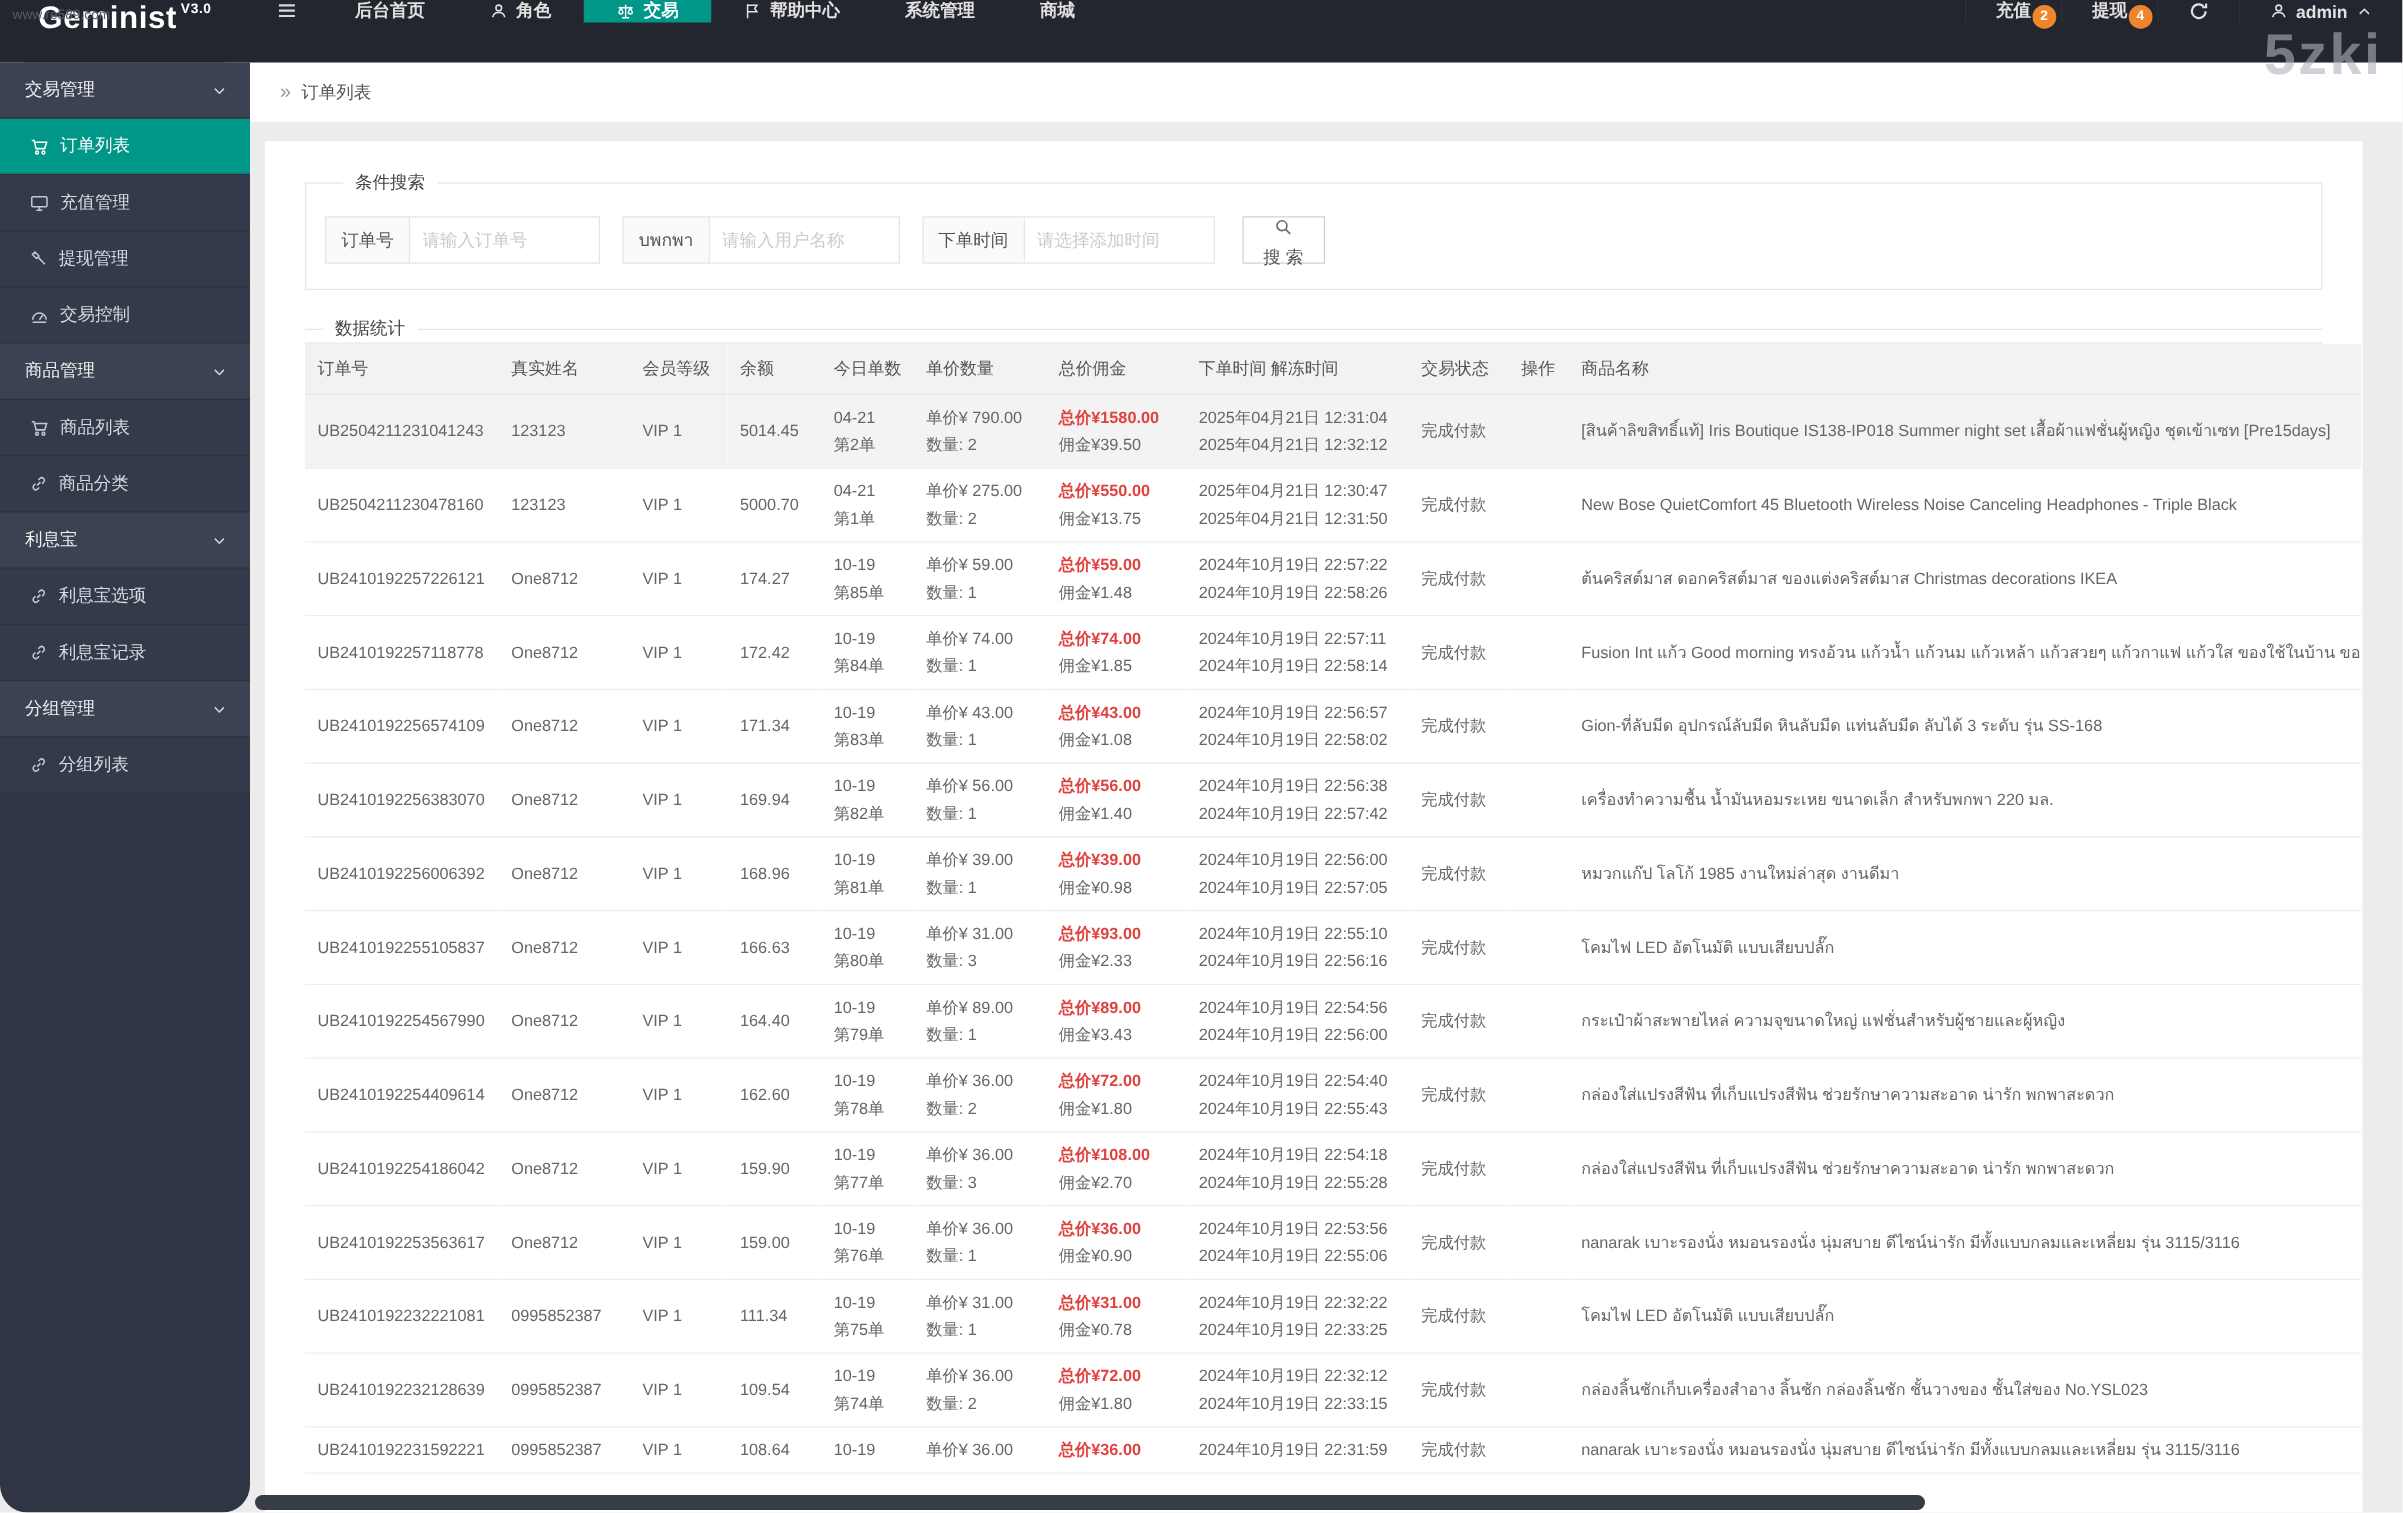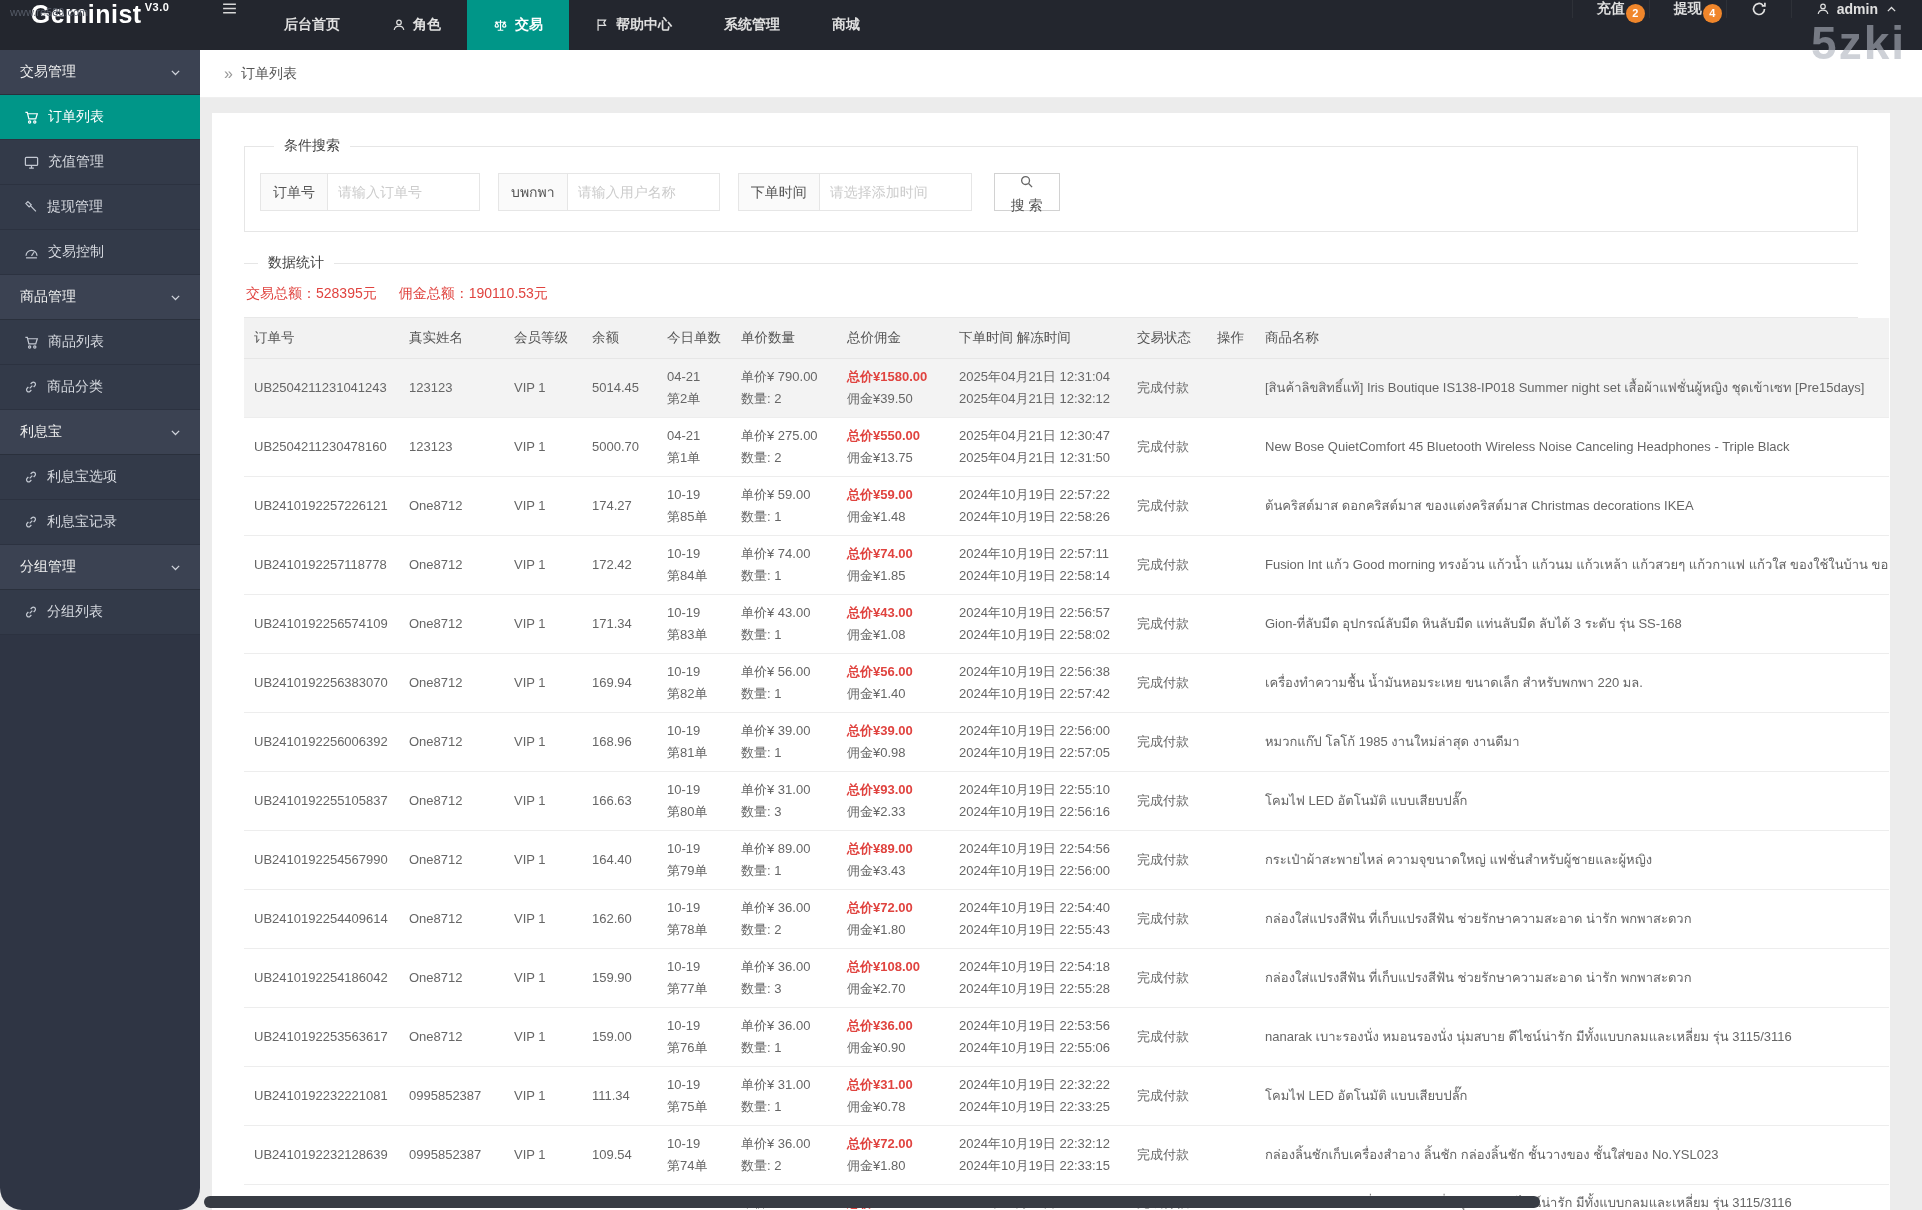--- a/index.html
+++ b/index.html
@@ -19,21 +19,21 @@
     background: #23262e; display: flex; align-items: flex-start; color: #e6e6e6; z-index: 5; font-weight: bold;
   }
   .brand {
     width: 200px; display: flex; align-items: center; justify-content: center;
     color: #fff; font-size: 25px; letter-spacing: .5px; white-space: nowrap;
   }
   .brand .ver { font-size: 11px; vertical-align: super; margin-left: 3px; position: relative; top: -8px; }
   .nav-toggle { width: 58px; display: flex; align-items: center; justify-content: center; cursor: pointer; color: #d8d8d8; }
   .nav-menu { display: flex; align-items: stretch; }
   .nav-item {
-    display: flex; align-items: center; gap: 7px; padding: 16px 26px;
+    display: flex; align-items: center; gap: 7px; padding: 0 26px;
     font-size: 14px; color: #e0e0e0; cursor: pointer; white-space: nowrap; position: relative;
   }
   .nav-item.active { background: #009688; color: #fff; }
   .nav-right { margin-left: auto; display: flex; align-items: stretch; }
   .nav-right .nav-item { border-left: 1px solid rgba(255,255,255,0.05); padding: 0 24px; }
   .badge {
     position: absolute; top: 4px; right: 4px; min-width: 19px; height: 19px; border-radius: 10px;
     background: #f0862b; color: #fff; font-size: 11px; line-height: 19px; text-align: center; padding: 0 4px;
   }
 
@@ -393,23 +393,20 @@
               </svg>
             </span>
           <span>搜 索</span>
         </button>
       </div>
     </fieldset>
 
     <fieldset class="stats-box">
       <legend>数据统计</legend>
     </fieldset>
-    <div class="stats-line">
-      <span>交易总额：</span><span>528395元</span><span class="gap"></span><span>佣金总额：</span><span>190110.53元</span>
-    </div>
 
     <div class="table-wrap">
       <table>
         <colgroup>
           <col style="width:155px">
             <col style="width:105px">
             <col style="width:78px">
             <col style="width:75px">
           <col style="width:74px">
             <col style="width:106px">

